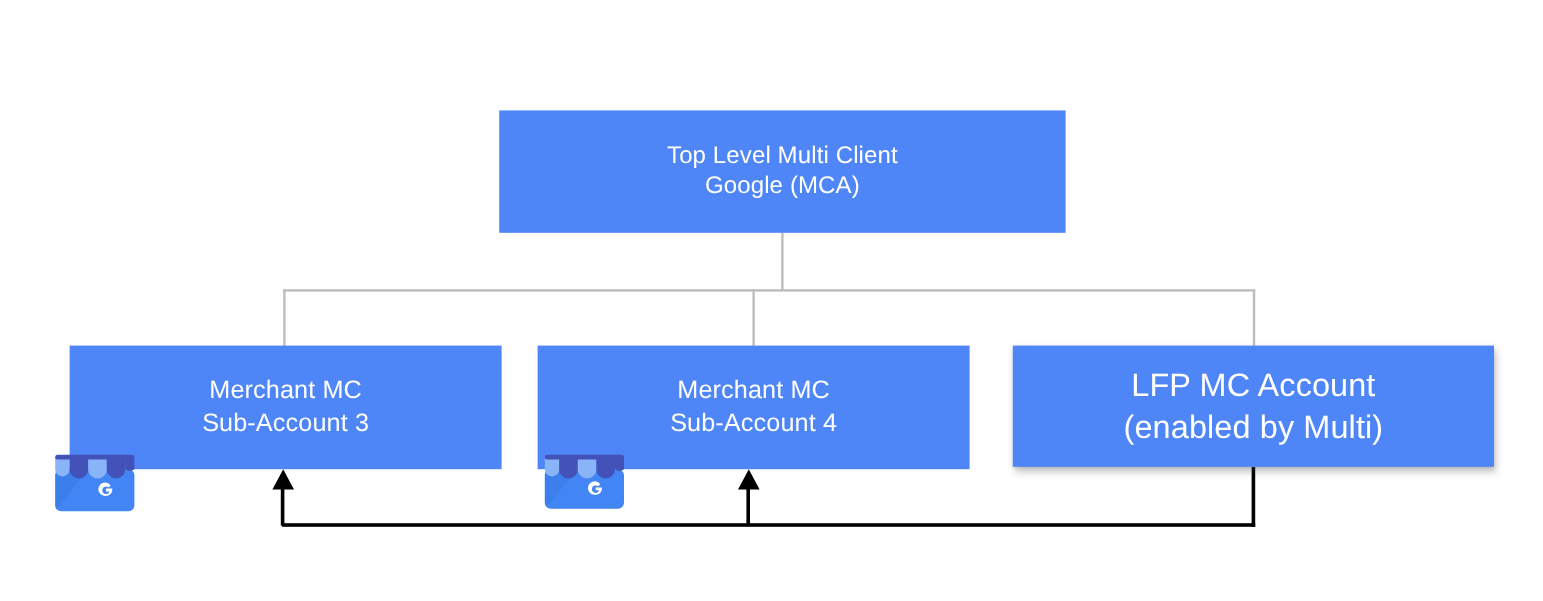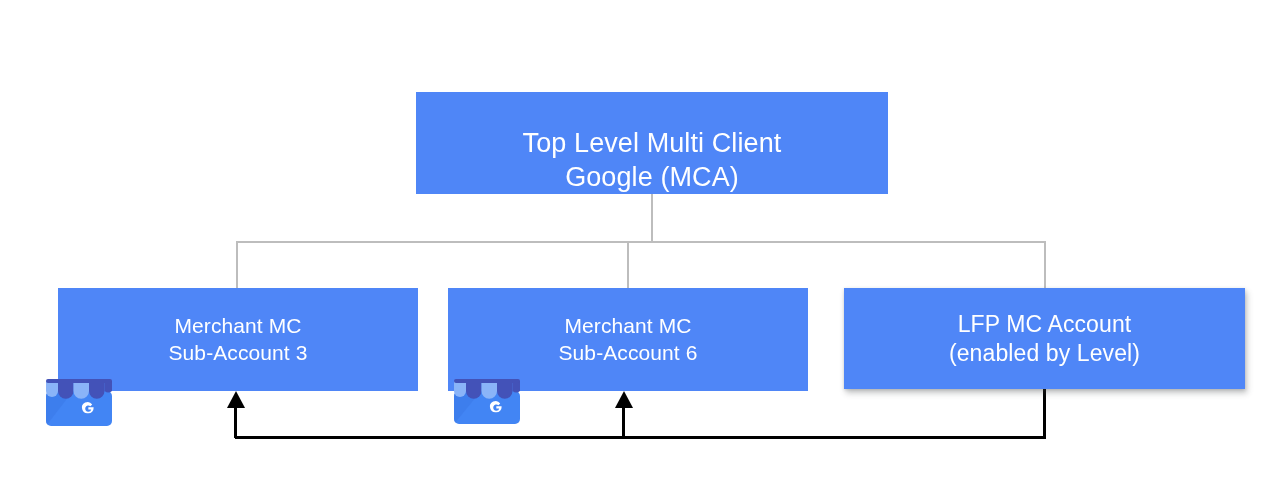--- a/index.html
+++ b/index.html
@@ -35,43 +35,42 @@
     white-space: pre;
     letter-spacing: 0.1px;
   }
   .node .line { display: block; }
 
   #node-top {
     left: 416px;
     top: 92px;
     width: 472px;
     height: 102px;
-    font-size: 27px;
-    justify-content: flex-end;
+    font-size: 20px;
   }
   #node-sub1 {
     left: 58px;
     top: 288px;
     width: 360px;
     height: 103px;
     font-size: 21px;
   }
   #node-sub2 {
     left: 448px;
     top: 288px;
     width: 360px;
     height: 103px;
     font-size: 21px;
   }
   #node-lfp {
     left: 844px;
     top: 288px;
     width: 401px;
     height: 101px;
-    font-size: 23px;
+    font-size: 27px;
     box-shadow: 2px 4px 6px rgba(60, 64, 67, 0.30),
                 0 1px 3px rgba(60, 64, 67, 0.18);
   }
 
   
   .grey-line {
     position: absolute;
     background: #bdbdbd;
   }
   #conn-trunk   { left: 651px; top: 194px;  width: 2px;  height: 48px; }
@@ -130,26 +129,26 @@
     <span class="line">Google (MCA)</span>
   </div>
 
   <div class="node" id="node-sub1">
     <span class="line">Merchant MC</span>
     <span class="line">Sub-Account 3</span>
   </div>
 
   <div class="node" id="node-sub2">
     <span class="line">Merchant MC</span>
-    <span class="line">Sub-Account 6</span>
+    <span class="line">Sub-Account 4</span>
   </div>
 
   <div class="node" id="node-lfp">
     <span class="line">LFP MC Account</span>
-    <span class="line">(enabled by Level)</span>
+    <span class="line">(enabled by Multi)</span>
   </div>
 
   <div class="gmb-icon" id="gmb-icon-1">
     <svg viewBox="0 0 78 66" xmlns="http://www.w3.org/2000/svg">
       <defs>
         <clipPath id="bodyClip1">
             <rect x="6" y="27" width="66" height="35" rx="5"></rect>
           </clipPath>
       </defs>
       <rect x="6" y="27" width="66" height="35" rx="5" fill="#4285f4"></rect>

